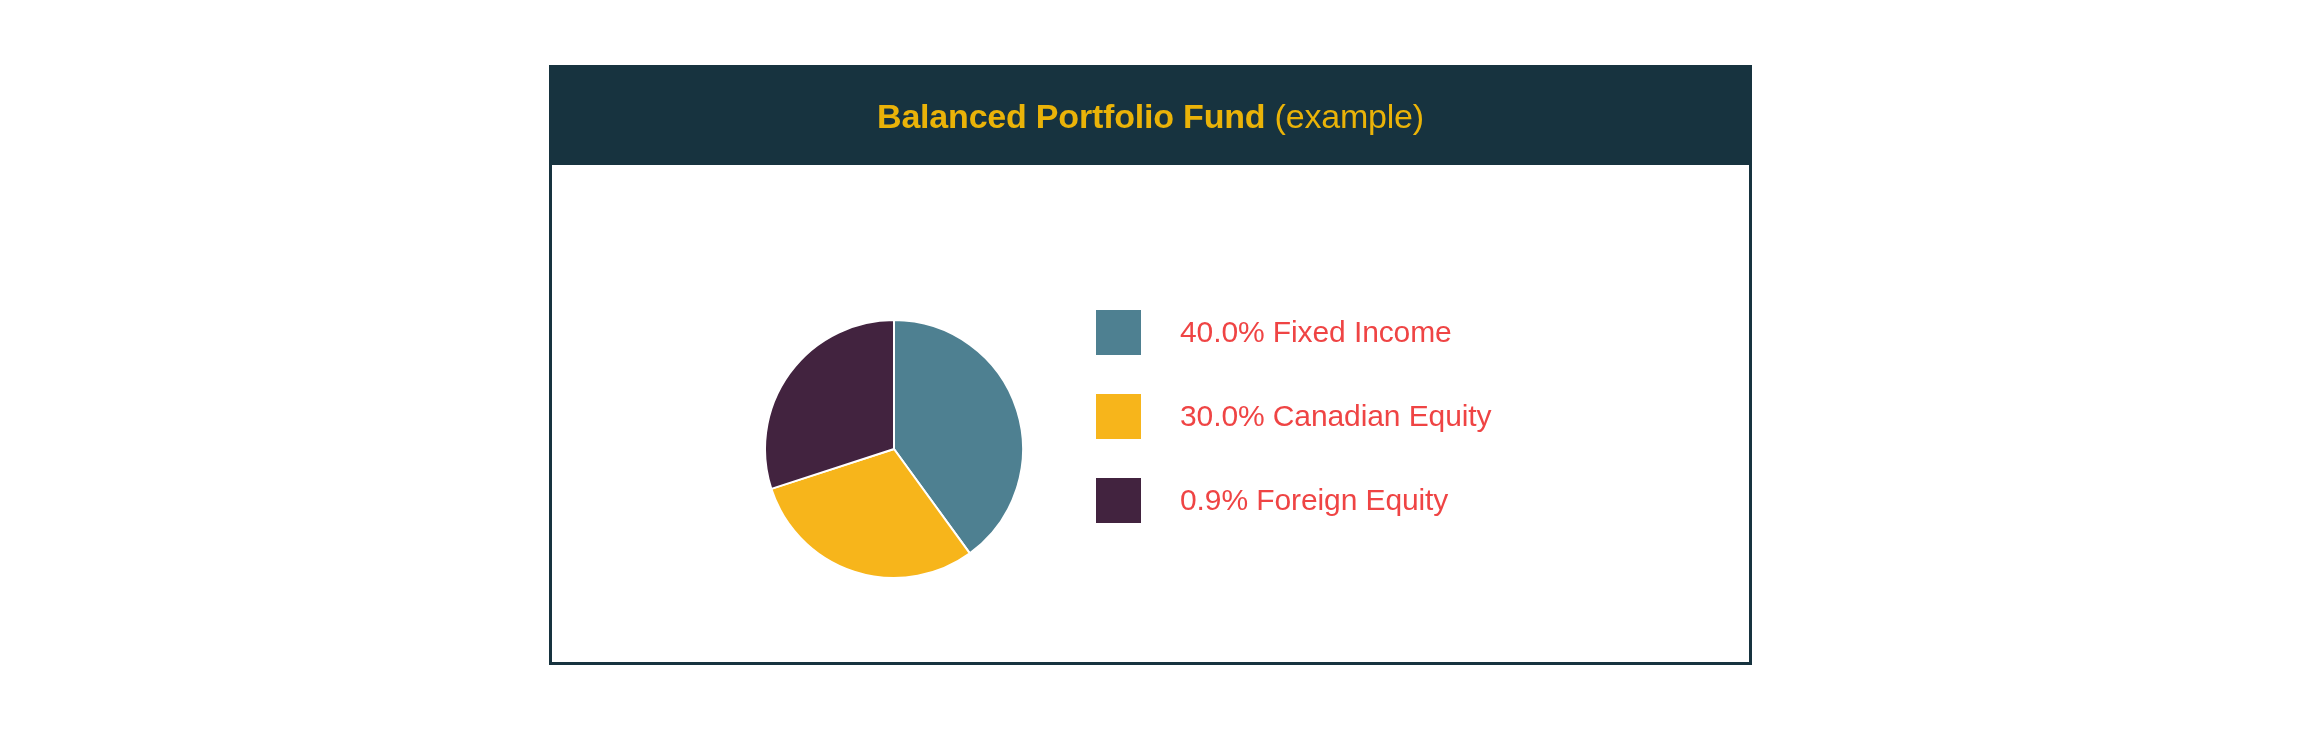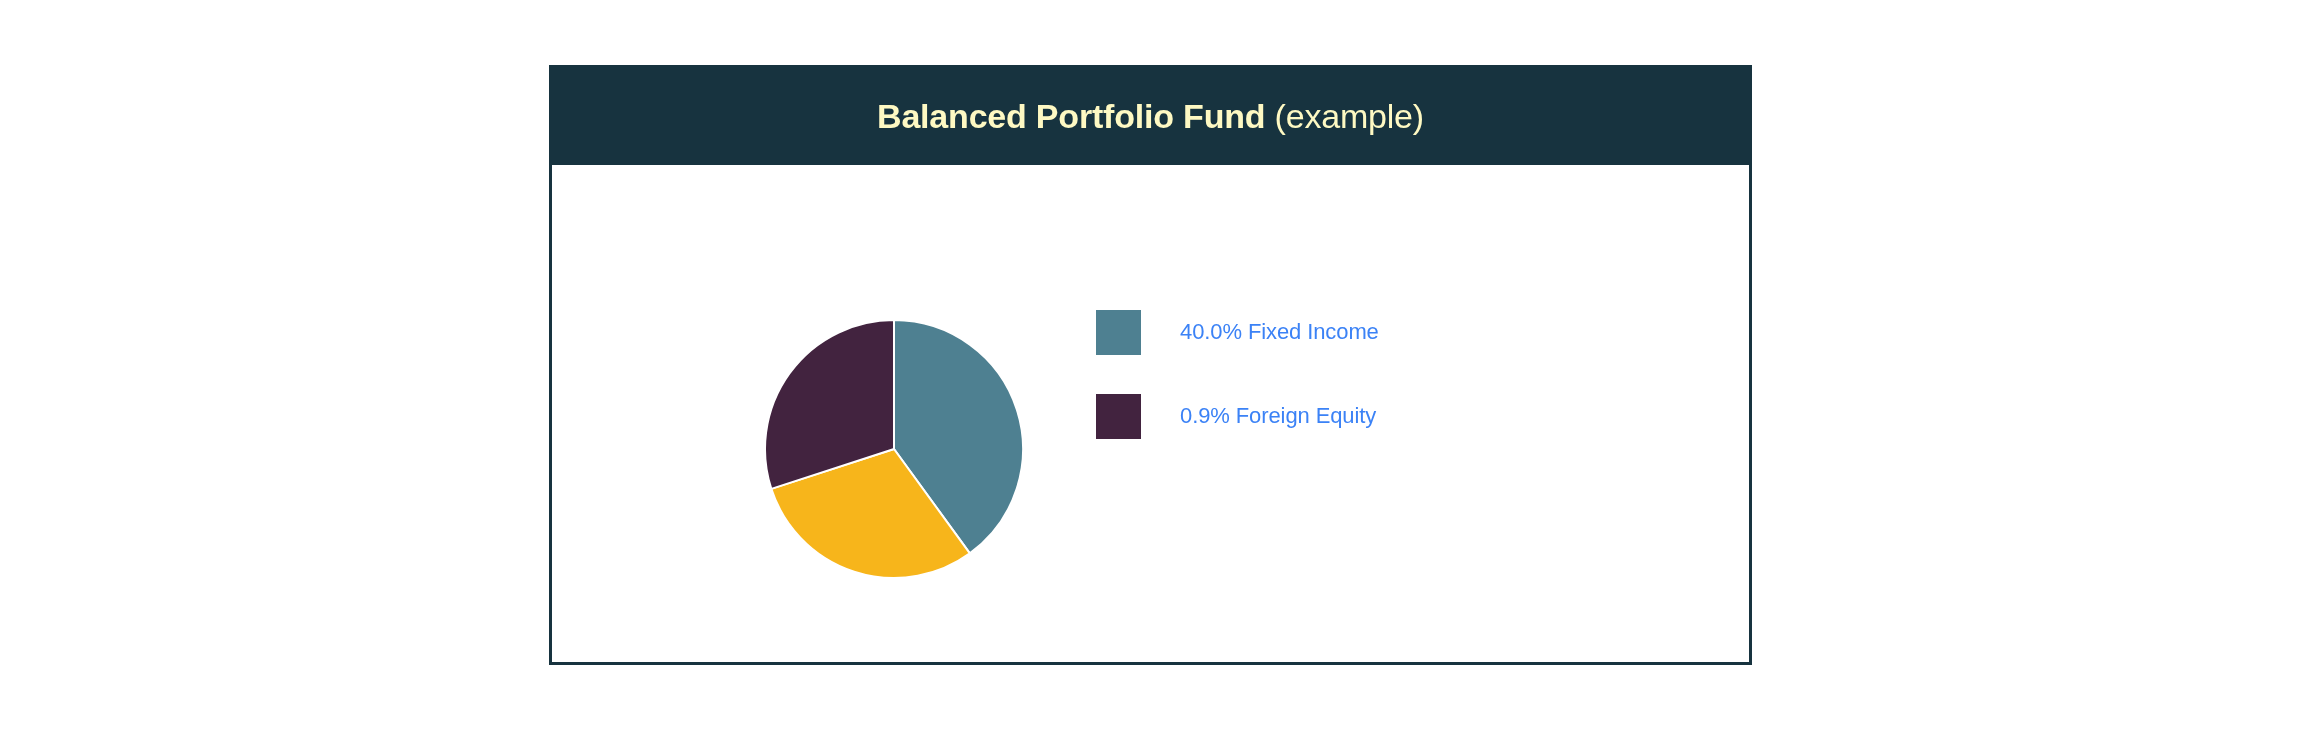--- a/index.html
+++ b/index.html
@@ -43,21 +43,21 @@
     width: 100%;
     height: 97px;
     box-sizing: border-box;
     background: #17333F;
     display: flex;
     align-items: center;
     justify-content: center;
   }
 
   .card-title {
-    color: #fef9c3;
+    color: #eab308;
     font-size: 34px;
     letter-spacing: -0.2px;
     white-space: nowrap;
     font-weight: 400;
   }
   .card-title .t-bold {
     font-weight: 700;
   }
   .card-title .t-regular {
     font-weight: 400;
@@ -98,22 +98,22 @@
     align-items: center;
     height: 84px;
   }
   .legend-swatch {
     width: 45px;
     height: 45px;
     flex: 0 0 45px;
   }
   .legend-label {
     margin-left: 39px;
-    font-size: 22px;
-    color: #3b82f6;
+    font-size: 30px;
+    color: #ef4444;
     white-space: nowrap;
     letter-spacing: -0.1px;
   }
 </style>
 </head>
 <body>
 
 <div id="canvas">
 
   <div class="card">
@@ -136,20 +136,24 @@
         </svg>
       </div>
 
       <div class="legend">
 
         <div class="legend-row">
           <span class="legend-swatch" style="background: rgb(78, 128, 145);"></span>
           <span class="legend-label">40.0% Fixed Income</span>
         </div>
 
+        <div class="legend-row">
+          <span class="legend-swatch" style="background: rgb(247, 181, 27);"></span>
+          <span class="legend-label">30.0% Canadian Equity</span>
+        </div>
 
         <div class="legend-row">
           <span class="legend-swatch" style="background: rgb(66, 35, 63);"></span>
           <span class="legend-label">0.9% Foreign Equity</span>
         </div>
 
       </div>
 
     </div>
   </div>

